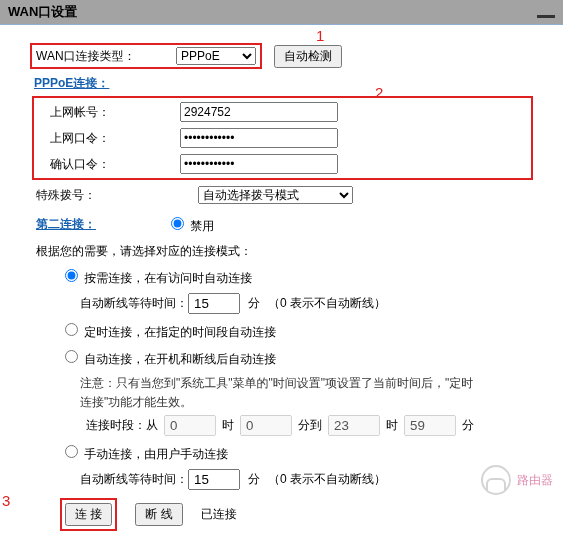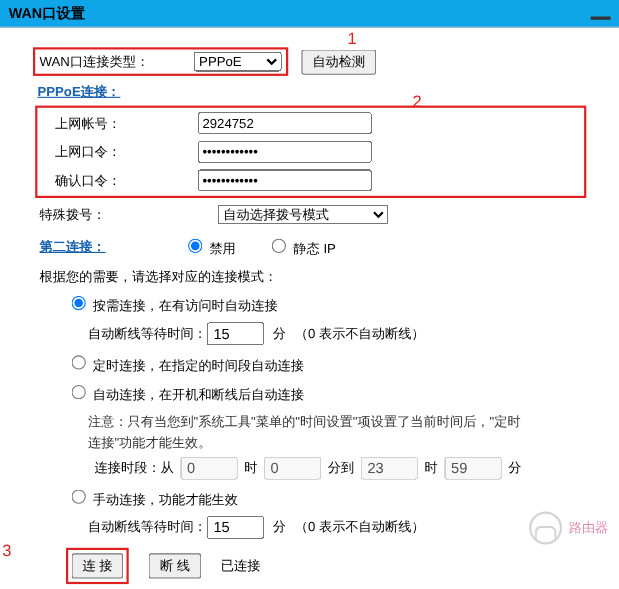--- a/index.html
+++ b/index.html
@@ -3,21 +3,21 @@
 <meta charset="utf-8">
 <style>
 body {
   margin: 0;
   padding: 0;
   font-family: "Microsoft YaHei", SimSun, Arial, sans-serif;
   font-size: 12px;
   background: #fff;
 }
 .titlebar {
-  background: #0ea5e9;
+  background: #a3a3a3;
   padding: 3px 8px;
   font-weight: bold;
   font-size: 13px;
   border-bottom: 1px solid #8daecf;
   display: flex;
   align-items: center;
 }
 .titlebar-min {
   margin-left: auto;
   width: 18px;
@@ -188,21 +188,20 @@
     <div class="row" style="margin-top:6px;margin-left:6px;gap:32px;">
       <span class="label">特殊拨号：</span>
       <select class="mode">
         <option>自动选择拨号模式</option>
       </select>
     </div>
 
     <div class="row radio-row" style="margin-left:6px;margin-top:10px;">
       <span class="label blue-text" style="font-weight:bold;text-decoration:underline">第二连接：</span>
       <label><input type="radio" name="sc" checked="" style=""> <span>禁用</span></label>
-      <label><input type="radio" name="sc" style=""> <span>静态 IP</span></label>
     </div>
 
     <div style="margin-left:6px;margin-top:8px;">根据您的需要，请选择对应的连接模式：</div>
 
     <div style="margin-left:30px;margin-top:6px;">
       <div class="row">
           <label><input type="radio" name="mode" checked="" style=""> <span>按需连接，在有访问时自动连接</span></label>
         </div>
       <div class="row" style="margin-left:20px;">
         <span>自动断线等待时间：</span>
@@ -225,21 +224,21 @@
         <span>时</span>
         <input class="small" disabled="" value="0" style="">
         <span>分到</span>
         <input class="small" disabled="" value="23" style="">
         <span>时</span>
         <input class="small" disabled="" value="59" style="">
         <span>分</span>
       </div>
 
       <div class="row">
-          <label><input type="radio" name="mode" style=""> <span>手动连接，功能才能生效</span></label>
+          <label><input type="radio" name="mode" style=""> <span>手动连接，由用户手动连接</span></label>
         </div>
       <div class="row" style="margin-left:20px;">
         <span>自动断线等待时间：</span>
         <input class="small" value="15" style="">
         <span style="margin:0 8px">分</span>
         <span>（0 表示不自动断线）</span>
       </div>
     </div>
 
     <div style="position:relative;">

